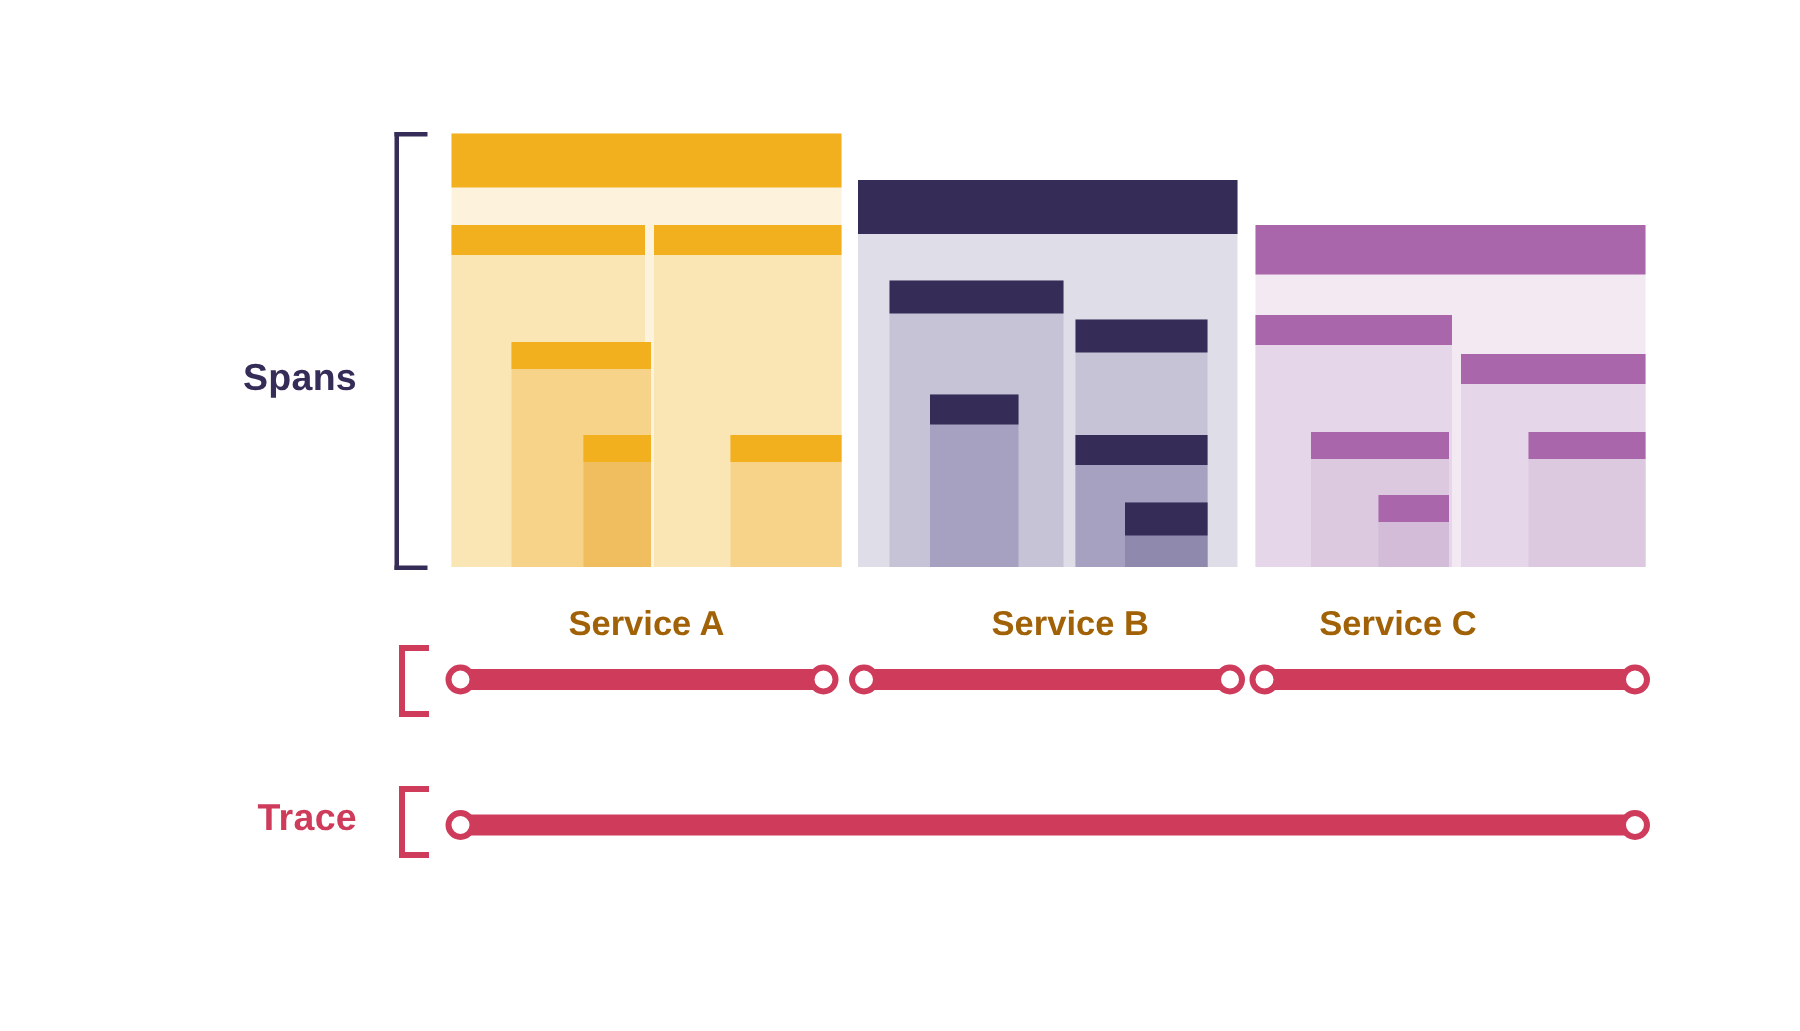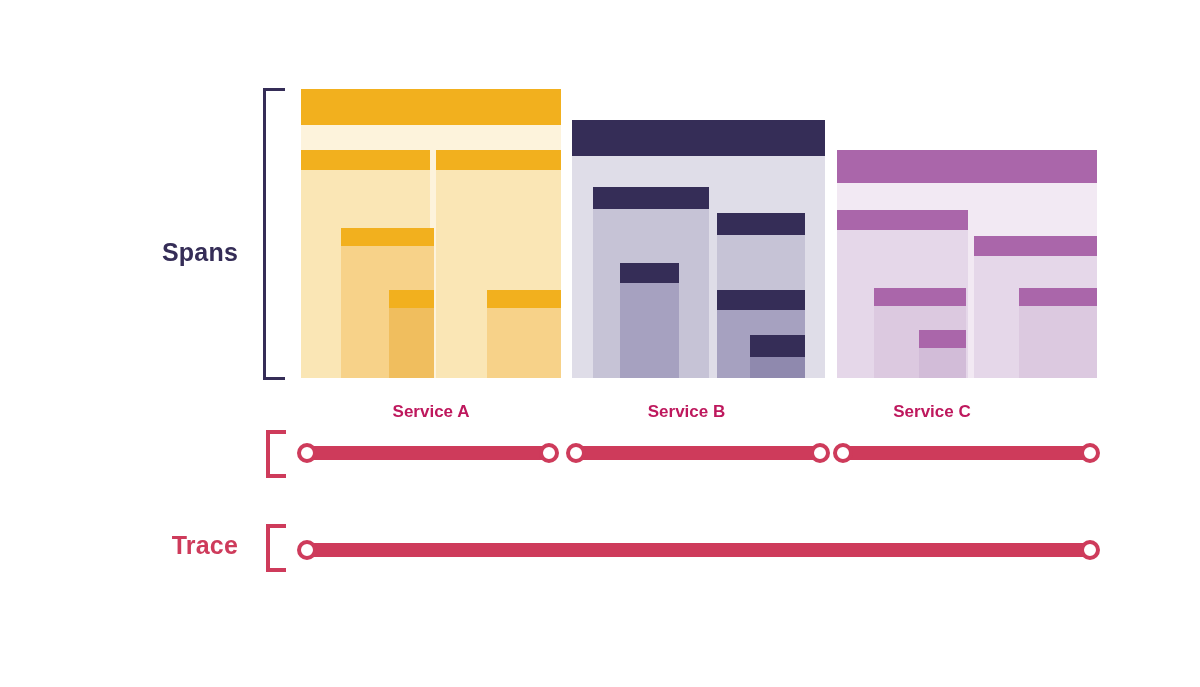--- a/index.html
+++ b/index.html
@@ -89,23 +89,23 @@
     height: 400px;
   }
   .service-col { position: absolute; }
   .span-box { position: absolute; box-sizing: border-box; }
   .span-head { position: absolute; left: 0; top: 0; width: 100%; }
 
   
   .service-caption {
     position: absolute;
     top: 402px;
-    font-size: 17px;
+    font-size: 23px;
     font-weight: bold;
-    color: #be185d;
+    color: #a16207;
     text-align: center;
     white-space: nowrap;
   }
 
   
   .timeline-bar {
     position: absolute;
     height: 14px;
     background: #CE3B5B;
     border-radius: 1px;
@@ -192,21 +192,21 @@
           <div class="span-head" style="height: 18px; background: rgb(170, 102, 170);"></div>
         </div>
         <div class="span-box" style="left: 919px; top: 330px; width: 47px; height: 48px; background: rgb(210, 188, 216);">
           <div class="span-head" style="height: 18px; background: rgb(170, 102, 170);"></div>
         </div>
       </div>
     </div>
 
   <div id="service-captions">
       <div class="service-caption" style="left: 301px; width: 260px;">Service A</div>
-      <div class="service-caption" style="left: 560px; width: 253px;">Service B</div>
+      <div class="service-caption" style="left: 587px; width: 253px;">Service B</div>
       <div class="service-caption" style="left: 802px; width: 260px;">Service C</div>
     </div>
 
   <div id="transactions-row">
       <div class="timeline-bar" style="left: 307px; width: 242px; top: 446px;"></div>
       <div class="node" style="left: 297px; top: 443px;"></div>
       <div class="node" style="left: 539px; top: 443px;"></div>
       <div class="timeline-bar" style="left: 576px; width: 244px; top: 446px;"></div>
       <div class="node" style="left: 566px; top: 443px;"></div>
       <div class="node" style="left: 810px; top: 443px;"></div>

